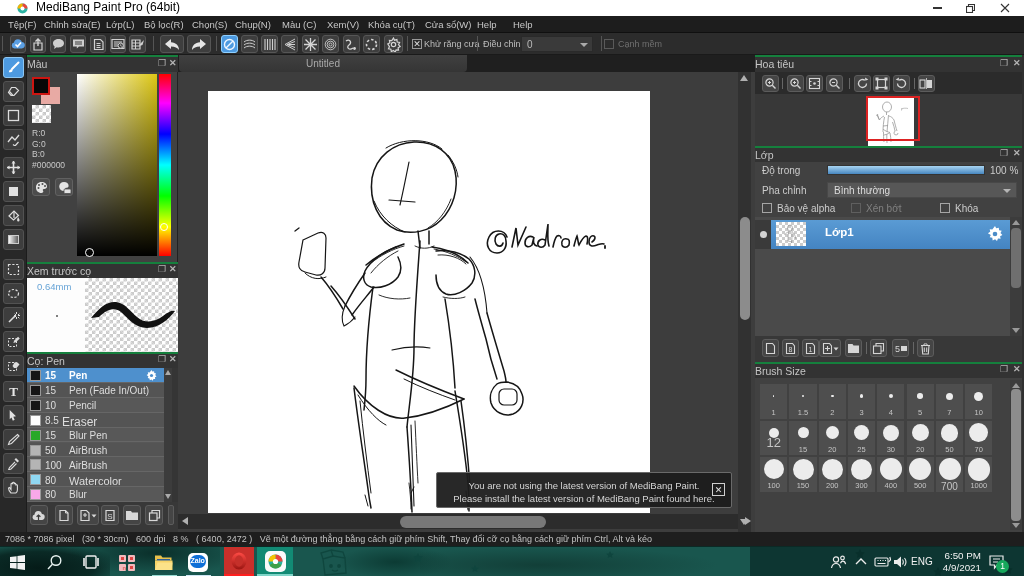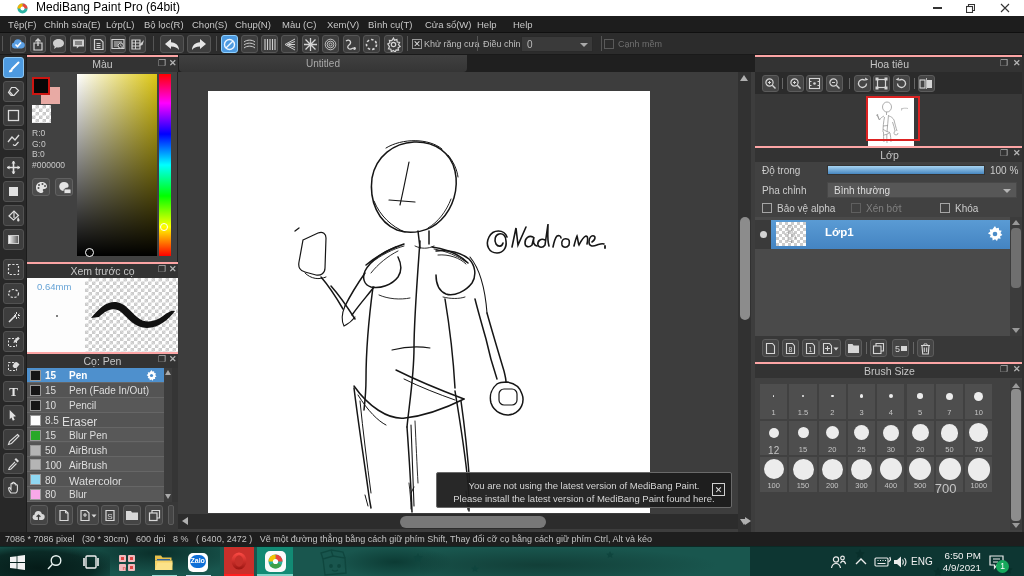--- a/index.html
+++ b/index.html
@@ -18,21 +18,21 @@
 #toolbar .lbl.dim{color:#6f6f6f}
 .cbx{position:absolute;top:6px;width:10px;height:10px;border:1px solid #9a9a9a;background:#2c2c2c;font-size:9px;line-height:9px;text-align:center;color:#ddd}
 .cbx.dim{border-color:#5a5a5a}
 #adjdrop{position:absolute;left:521px;top:3px;width:72px;height:16px;background:#3a3a3a;border:1px solid #2a2a2a;color:#bbb;font-size:10px;padding-left:5px;line-height:15px}
 #adjdrop:after{content:"";position:absolute;right:4px;top:6px;border-left:4px solid transparent;border-right:4px solid transparent;border-top:4px solid #aaa}
 
 #tools{position:absolute;left:0;top:55px;width:27px;height:477px;background:#282828;border-right:1px solid #1c1c1c}
 .tool{position:absolute;left:3px;width:21px;height:21px;background:#3d3d3d;border:1px solid #525252;border-radius:3px;display:flex;align-items:center;justify-content:center}
 .tool.sel{background:#4d9ae0;border-color:#8ec7f2}
 
-.ptitle{position:absolute;background:#333;border-top:2px solid #fca5a5;color:#c5c5c5;font-size:10.5px;text-align:center}
+.ptitle{position:absolute;background:#333;border-top:2px solid #15803d;color:#c5c5c5;font-size:10.5px;text-align:left}
 .pico{position:absolute;color:#b5b5b5;font-size:9px;top:3px}
 
 #panelL{position:absolute;left:27px;top:55px;width:151px;height:477px;background:#414141;border-right:1px solid #222}
 
 .small{font-size:9px;color:#c9c9c9}
 
 #tabbar{position:absolute;left:178px;top:55px;width:577px;height:17px;background:#1f1f1f}
 #tab1{position:absolute;left:179px;top:55px;width:288px;height:17px;background:linear-gradient(#404040,#353535);border-radius:0 0 4px 4px;color:#a9a9a9;font-size:10px;text-align:center;line-height:17px}
 #canvasbg{position:absolute;left:178px;top:72px;width:577px;height:460px;background:#3d3d3d}
 #paper{position:absolute;left:208px;top:91px;width:442px;height:422px;background:#fff}
@@ -68,21 +68,21 @@
 
 <div id="menubar">
  <span style="left:8px">Tệp(F)</span>
  <span style="left:44px">Chỉnh sửa(E)</span>
  <span style="left:106px">Lớp(L)</span>
  <span style="left:144px">Bộ lọc(R)</span>
  <span style="left:192px">Chọn(S)</span>
  <span style="left:235px">Chụp(N)</span>
  <span style="left:282px">Màu (C)</span>
  <span style="left:327px">Xem(V)</span>
- <span style="left:368px">Bình cụ(T)</span>
+ <span style="left:368px">Khóa cụ(T)</span>
  <span style="left:425px">Cửa sổ(W)</span>
  <span style="left:477px">Help</span>
  <span style="left:513px">Help</span>
 </div>
 
 <div id="toolbar">
  <div class="tsep" style="left:2px"></div>
  <div class="tbtn" style="left:10px;width:16px">
   <svg width="14" height="12" viewBox="0 0 14 12">
         <path d="M3.5 10.5a3 3 0 0 1-.5-5.9A4 4 0 0 1 10.8 4a3.2 3.2 0 0 1-.3 6.4Z" fill="#5b9fe3"></path>
@@ -720,21 +720,21 @@
 <div class="abs" style="left:158.4px;top:10.2px;width:5.5px;height:5.5px;background:#ececec;border-radius:50%"></div>
 <div class="abs" style="left:146.5px;top:25.0px;width:29.3px;text-align:center;font-size:7.5px;color:#c5c5c5">5</div>
 <div class="abs" style="left:175.8px;top:0.0px;width:29.3px;height:36.7px;background:#4e4e4e;border:1px solid #414141"></div>
 <div class="abs" style="left:187.0px;top:9.5px;width:7px;height:7px;background:#ececec;border-radius:50%"></div>
 <div class="abs" style="left:175.8px;top:25.0px;width:29.3px;text-align:center;font-size:7.5px;color:#c5c5c5">7</div>
 <div class="abs" style="left:205.1px;top:0.0px;width:29.3px;height:36.7px;background:#4e4e4e;border:1px solid #414141"></div>
 <div class="abs" style="left:215.2px;top:8.5px;width:9px;height:9px;background:#ececec;border-radius:50%"></div>
 <div class="abs" style="left:205.1px;top:25.0px;width:29.3px;text-align:center;font-size:7.5px;color:#c5c5c5">10</div>
 <div class="abs" style="left:0.0px;top:36.7px;width:29.3px;height:36.7px;background:#4e4e4e;border:1px solid #414141"></div>
 <div class="abs" style="left:9.7px;top:44.7px;width:10px;height:10px;background:#ececec;border-radius:50%"></div>
-<div class="abs" style="left:0.0px;top:62px;width:29.3px;text-align:center;font-size:10px;color:#c5c5c5">12</div>
+<div class="abs" style="left:0.0px;top:52px;width:29.3px;text-align:center;font-size:13px;color:#c5c5c5">12</div>
 <div class="abs" style="left:29.3px;top:36.7px;width:29.3px;height:36.7px;background:#4e4e4e;border:1px solid #414141"></div>
 <div class="abs" style="left:38.5px;top:44.2px;width:11px;height:11px;background:#ececec;border-radius:50%"></div>
 <div class="abs" style="left:29.3px;top:61.7px;width:29.3px;text-align:center;font-size:7.5px;color:#c5c5c5">15</div>
 <div class="abs" style="left:58.6px;top:36.7px;width:29.3px;height:36.7px;background:#4e4e4e;border:1px solid #414141"></div>
 <div class="abs" style="left:66.8px;top:43.2px;width:13px;height:13px;background:#ececec;border-radius:50%"></div>
 <div class="abs" style="left:58.6px;top:61.7px;width:29.3px;text-align:center;font-size:7.5px;color:#c5c5c5">20</div>
 <div class="abs" style="left:87.9px;top:36.7px;width:29.3px;height:36.7px;background:#4e4e4e;border:1px solid #414141"></div>
 <div class="abs" style="left:95.1px;top:42.2px;width:15px;height:15px;background:#ececec;border-radius:50%"></div>
 <div class="abs" style="left:87.9px;top:61.7px;width:29.3px;text-align:center;font-size:7.5px;color:#c5c5c5">25</div>
 <div class="abs" style="left:117.2px;top:36.7px;width:29.3px;height:36.7px;background:#4e4e4e;border:1px solid #414141"></div>
@@ -762,21 +762,21 @@
 <div class="abs" style="left:91.8px;top:75.7px;width:21.5px;height:21.5px;background:#ececec;border-radius:50%"></div>
 <div class="abs" style="left:87.9px;top:98.4px;width:29.3px;text-align:center;font-size:7.5px;color:#c5c5c5">300</div>
 <div class="abs" style="left:117.2px;top:73.4px;width:29.3px;height:36.7px;background:#4e4e4e;border:1px solid #414141"></div>
 <div class="abs" style="left:120.8px;top:75.4px;width:22px;height:22px;background:#ececec;border-radius:50%"></div>
 <div class="abs" style="left:117.2px;top:98.4px;width:29.3px;text-align:center;font-size:7.5px;color:#c5c5c5">400</div>
 <div class="abs" style="left:146.5px;top:73.4px;width:29.3px;height:36.7px;background:#4e4e4e;border:1px solid #414141"></div>
 <div class="abs" style="left:150.2px;top:75.4px;width:22px;height:22px;background:#ececec;border-radius:50%"></div>
 <div class="abs" style="left:146.5px;top:98.4px;width:29.3px;text-align:center;font-size:7.5px;color:#c5c5c5">500</div>
 <div class="abs" style="left:175.8px;top:73.4px;width:29.3px;height:36.7px;background:#4e4e4e;border:1px solid #414141"></div>
 <div class="abs" style="left:179.5px;top:75.4px;width:22px;height:22px;background:#ececec;border-radius:50%"></div>
-<div class="abs" style="left:175.8px;top:98.4px;width:29.3px;text-align:left;font-size:13px;color:#c5c5c5">700</div>
+<div class="abs" style="left:175.8px;top:98.4px;width:29.3px;text-align:center;font-size:10px;color:#c5c5c5">700</div>
 <div class="abs" style="left:205.1px;top:73.4px;width:29.3px;height:36.7px;background:#4e4e4e;border:1px solid #414141"></div>
 <div class="abs" style="left:208.5px;top:75.2px;width:22.5px;height:22.5px;background:#ececec;border-radius:50%"></div>
 <div class="abs" style="left:205.1px;top:98.4px;width:29.3px;text-align:center;font-size:7.5px;color:#c5c5c5">1000</div>
 </div>
 <div class="abs" style="left:1010px;top:380px;width:12px;height:150px;background:#3c3c3c"></div>
 <div class="abs" style="left:1012px;top:383px;width:0;height:0;border-left:4px solid transparent;border-right:4px solid transparent;border-bottom:5px solid #999"></div>
 <div class="abs" style="left:1012px;top:523px;width:0;height:0;border-left:4px solid transparent;border-right:4px solid transparent;border-top:5px solid #999"></div>
 <div class="abs" style="left:1011px;top:389px;width:10px;height:132px;background:#8d8d8d;border-radius:4px"></div>
 <div class="abs" style="left:1022px;top:55px;width:2px;height:477px;background:#303030"></div>
 

